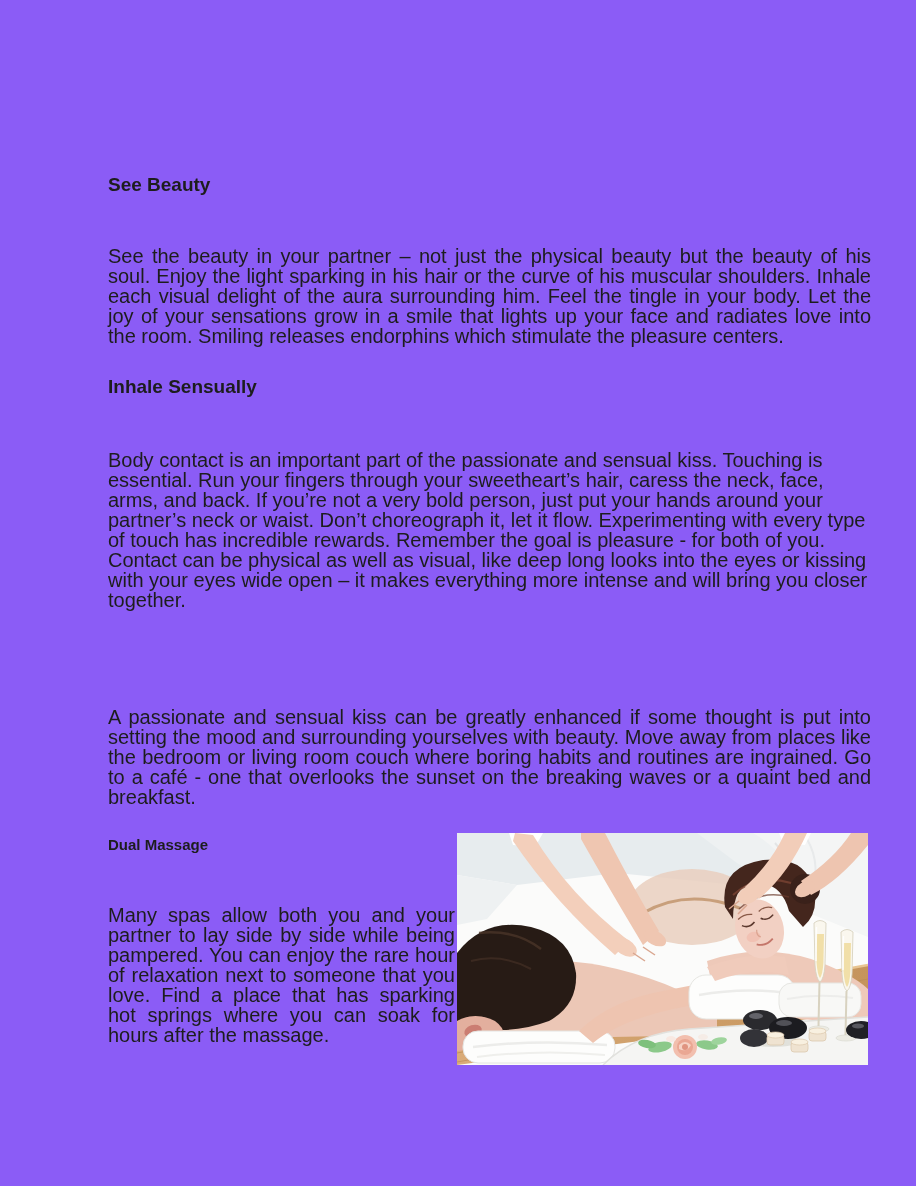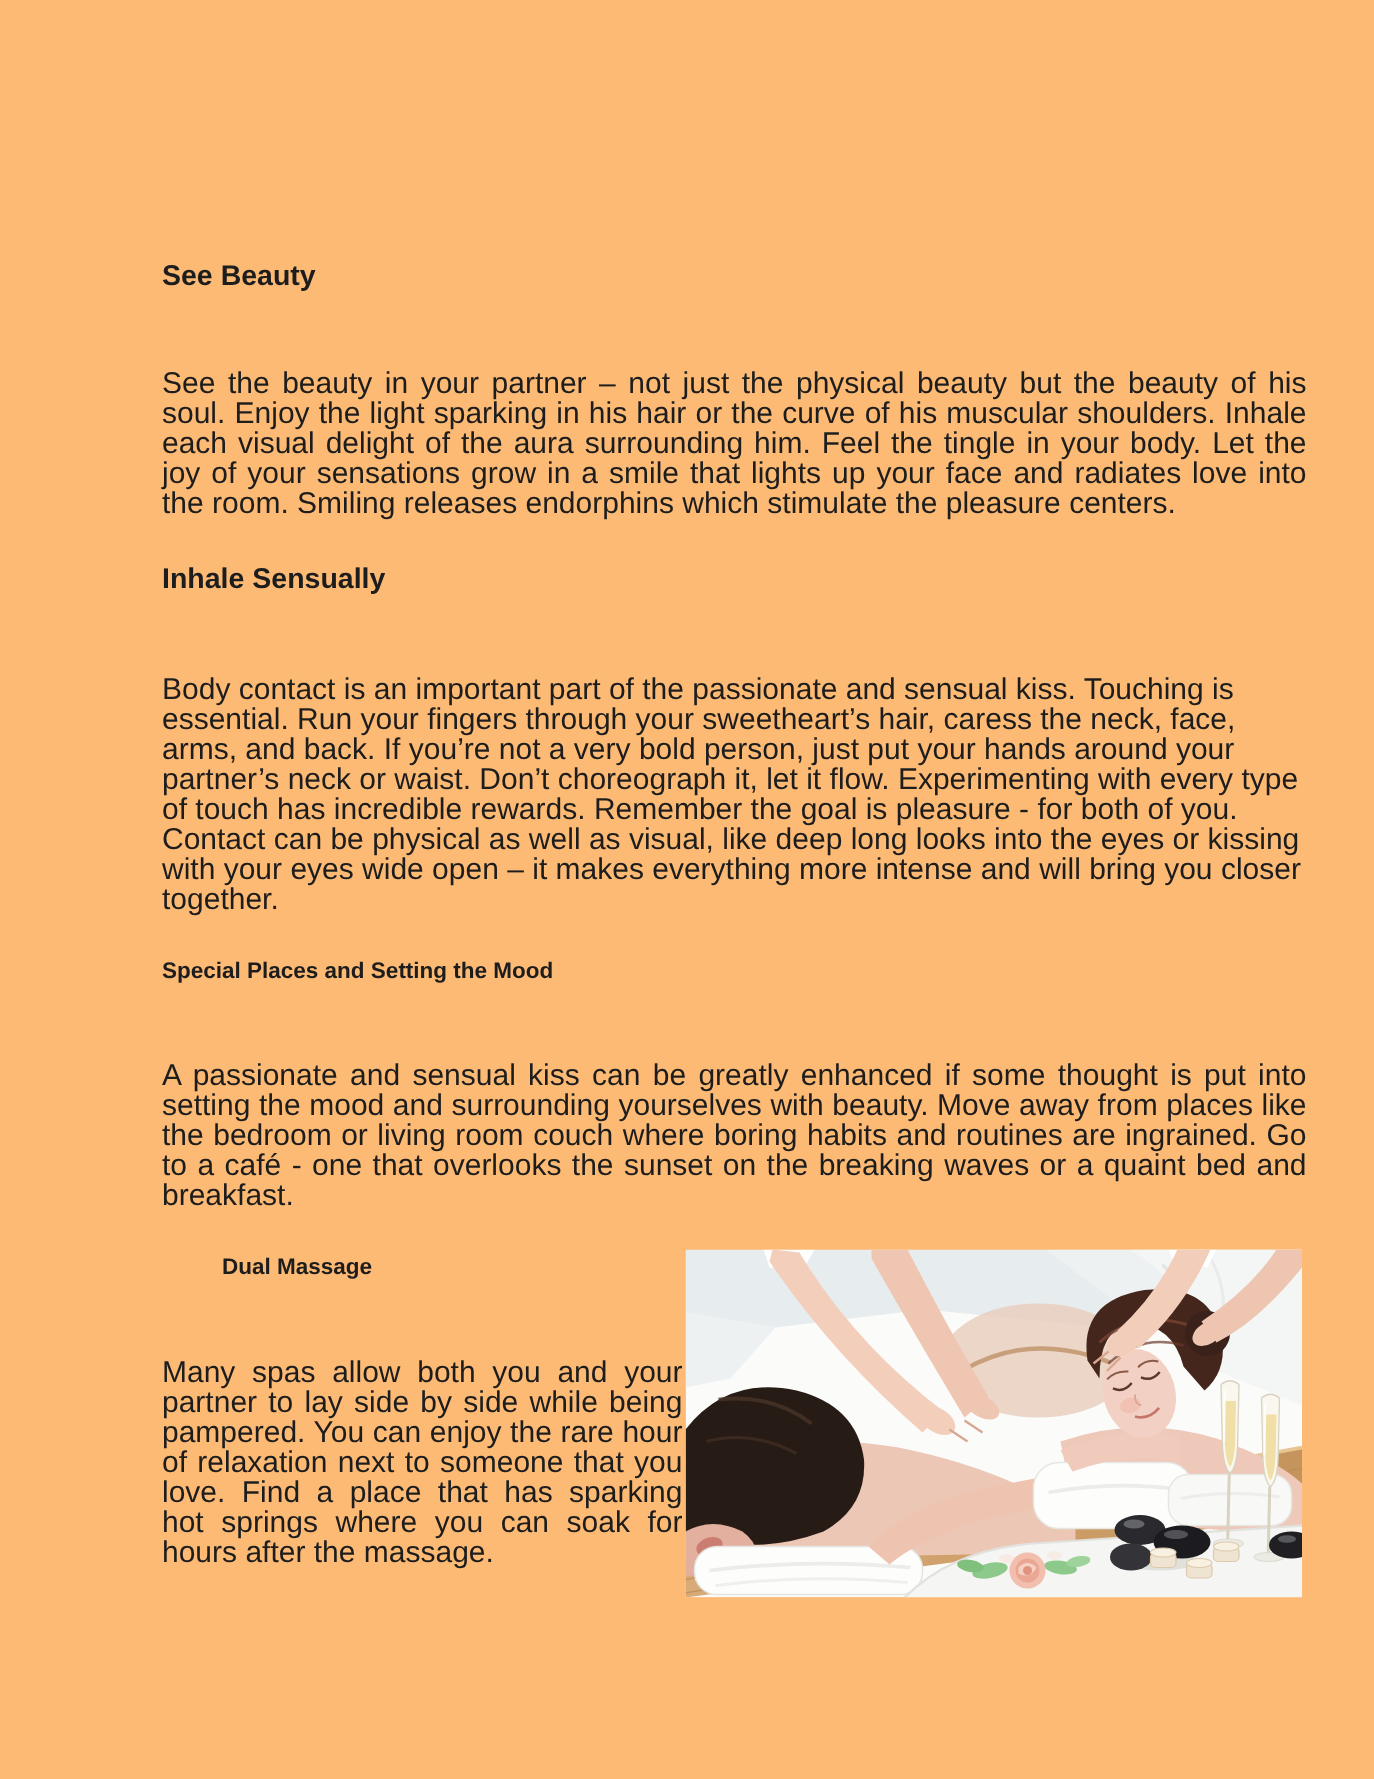--- a/index.html
+++ b/index.html
@@ -1,19 +1,19 @@
 <!DOCTYPE html>
 <html><head>
 <meta charset="utf-8">
 <style>
   html,body{margin:0;padding:0;background:#ffffff;}
   .page{
     position:relative;
     width:916px;height:1186px;
-    background:#fdba74;
+    background:#8b5cf6;
     font-family:"Liberation Sans", sans-serif;
     color:#1d1d1d;
     overflow:hidden;
   }
   .h-lg{
     position:absolute;left:108px;
     font-size:19px;font-weight:bold;line-height:22px;
     white-space:nowrap;
   }
   .h-sm{
@@ -37,24 +37,23 @@
 <body>
 
 <div class="page">
 
   <div class="h-lg" style="top:174px;">See Beauty</div>
   <div class="para just" style="top:246px;">See the beauty in your partner – not just the physical beauty but the beauty of his soul. Enjoy the light sparking in his hair or the curve of his muscular shoulders. Inhale each visual delight of the aura surrounding him. Feel the tingle in your body. Let the joy of your sensations grow in a smile that lights up your face and radiates love into the room. Smiling releases endorphins which stimulate the pleasure centers.</div>
 
   <div class="h-lg" style="top:376px;">Inhale Sensually</div>
   <div class="para" style="top:450px;">Body contact is an important part of the passionate and sensual kiss. Touching is essential. Run your fingers through your sweetheart’s hair, caress the neck, face, arms, and back. If you’re not a very bold person, just put your hands around your partner’s neck or waist. Don’t choreograph it, let it flow. Experimenting with every type of touch has incredible rewards. Remember the goal is pleasure - for both of you. Contact can be physical as well as visual, like deep long looks into the eyes or kissing with your eyes wide open – it makes everything more intense and will bring you closer together.</div>
 
-  <div class="h-sm" style="top:639px;">Special Places and Setting the Mood</div>
   <div class="para just" style="top:707px;">A passionate and sensual kiss can be greatly enhanced if some thought is put into setting the mood and surrounding yourselves with beauty. Move away from places like the bedroom or living room couch where boring habits and routines are ingrained. Go to a café - one that overlooks the sunset on the breaking waves or a quaint bed and breakfast.</div>
 
-  <div class="h-sm" style="top:836px;margin-left:40px;">Dual Massage</div>
+  <div class="h-sm" style="top:836px;">Dual Massage</div>
   <div class="para just narrow" style="top:905px;">Many spas allow both you and your partner to lay side by side while being pampered. You can enjoy the rare hour of relaxation next to someone that you love. Find a place that has sparking hot springs where you can soak for hours after the massage.</div>
 
   <figure class="photo" style="margin:0;" role="img" aria-label="Couple lying side by side receiving a dual spa massage on a wooden table with white towels, two champagne flutes, black hot stones, candles and a small flower">
     <svg width="411" height="232" viewBox="0 0 411 232" xmlns="http://www.w3.org/2000/svg">
       <defs>
         <linearGradient id="wood" x1="0" y1="0" x2="1" y2="0">
           <stop offset="0" stop-color="#d9ab78"></stop>
           <stop offset="1" stop-color="#c5945c"></stop>
         </linearGradient>
       </defs>

